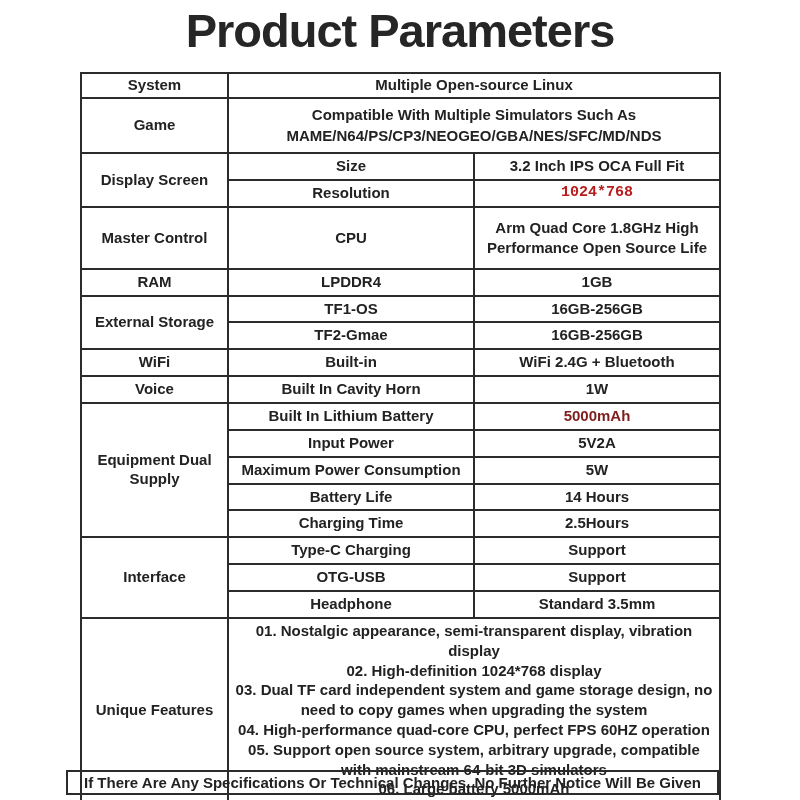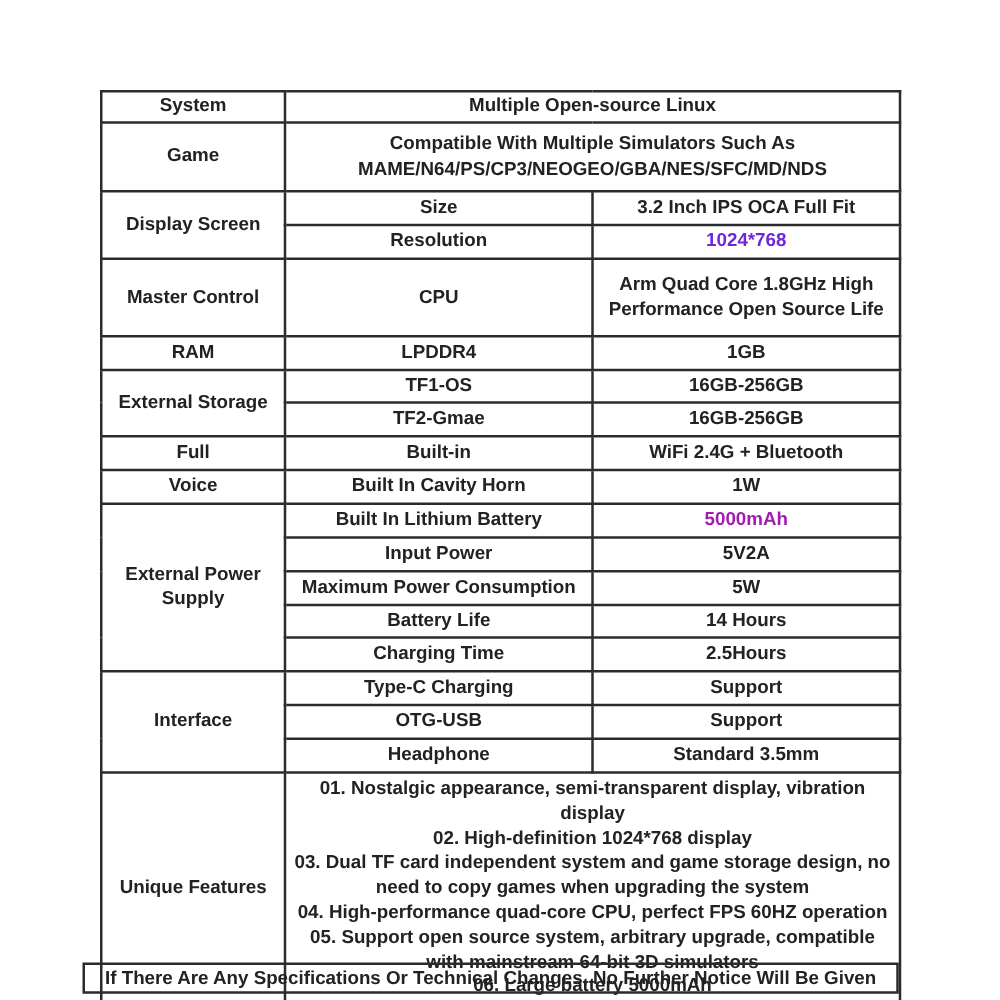--- a/index.html
+++ b/index.html
@@ -83,20 +83,21 @@
     line-height: 21px;
     color: #222222;
   }
   .twoline div { line-height: 1.35; }
 </style>
 </head>
 <body>
 
 <div class="page">
 
+  <div class="title">Product Parameters</div>
 
   <table class="spec">
 
     <tbody>
         <tr class="h25">
       <td class="col1">System</td>
       <td colspan="2">Multiple Open-source Linux</td>
     </tr>
 
     <tr class="h55">
@@ -107,21 +108,21 @@
       </td>
     </tr>
 
     <tr class="h27">
       <td class="col1" rowspan="2">Display Screen</td>
       <td class="col2">Size</td>
       <td class="col3">3.2 Inch IPS OCA Full Fit</td>
     </tr>
     <tr class="h27">
       <td class="col2">Resolution</td>
-      <td class="col3 red" style="color: #6d28d9;">1024*768</td>
+      <td class="col3 red" style="color: #b91c1c; font-family: Liberation Mono, monospace;">1024*768</td>
     </tr>
 
     <tr class="h54">
       <td class="col1">Master Control</td>
       <td class="col2">CPU</td>
       <td class="col3 twoline">
         <div>Arm Quad Core 1.8GHz High</div>
         <div>Performance Open Source Life</div>
       </td>
     </tr>
@@ -136,35 +137,35 @@
       <td class="col1" rowspan="2">External Storage</td>
       <td class="col2">TF1-OS</td>
       <td class="col3">16GB-256GB</td>
     </tr>
     <tr class="h27">
       <td class="col2">TF2-Gmae</td>
       <td class="col3">16GB-256GB</td>
     </tr>
 
     <tr class="h27">
-      <td class="col1">Full</td>
+      <td class="col1">WiFi</td>
       <td class="col2">Built-in</td>
       <td class="col3">WiFi 2.4G + Bluetooth</td>
     </tr>
 
     <tr class="h27">
       <td class="col1">Voice</td>
       <td class="col2">Built In Cavity Horn</td>
       <td class="col3">1W</td>
     </tr>
 
     <tr class="h27">
-      <td class="col1" rowspan="5">External Power Supply</td>
+      <td class="col1" rowspan="5">Equipment Dual Supply</td>
       <td class="col2">Built In Lithium Battery</td>
-      <td class="col3 red" style="color: #a21caf;">5000mAh</td>
+      <td class="col3 red" style="color: #7f1d1d;">5000mAh</td>
     </tr>
     <tr class="h27">
       <td class="col2">Input Power</td>
       <td class="col3">5V2A</td>
     </tr>
     <tr class="h27">
       <td class="col2">Maximum Power Consumption</td>
       <td class="col3">5W</td>
     </tr>
     <tr class="h26">

